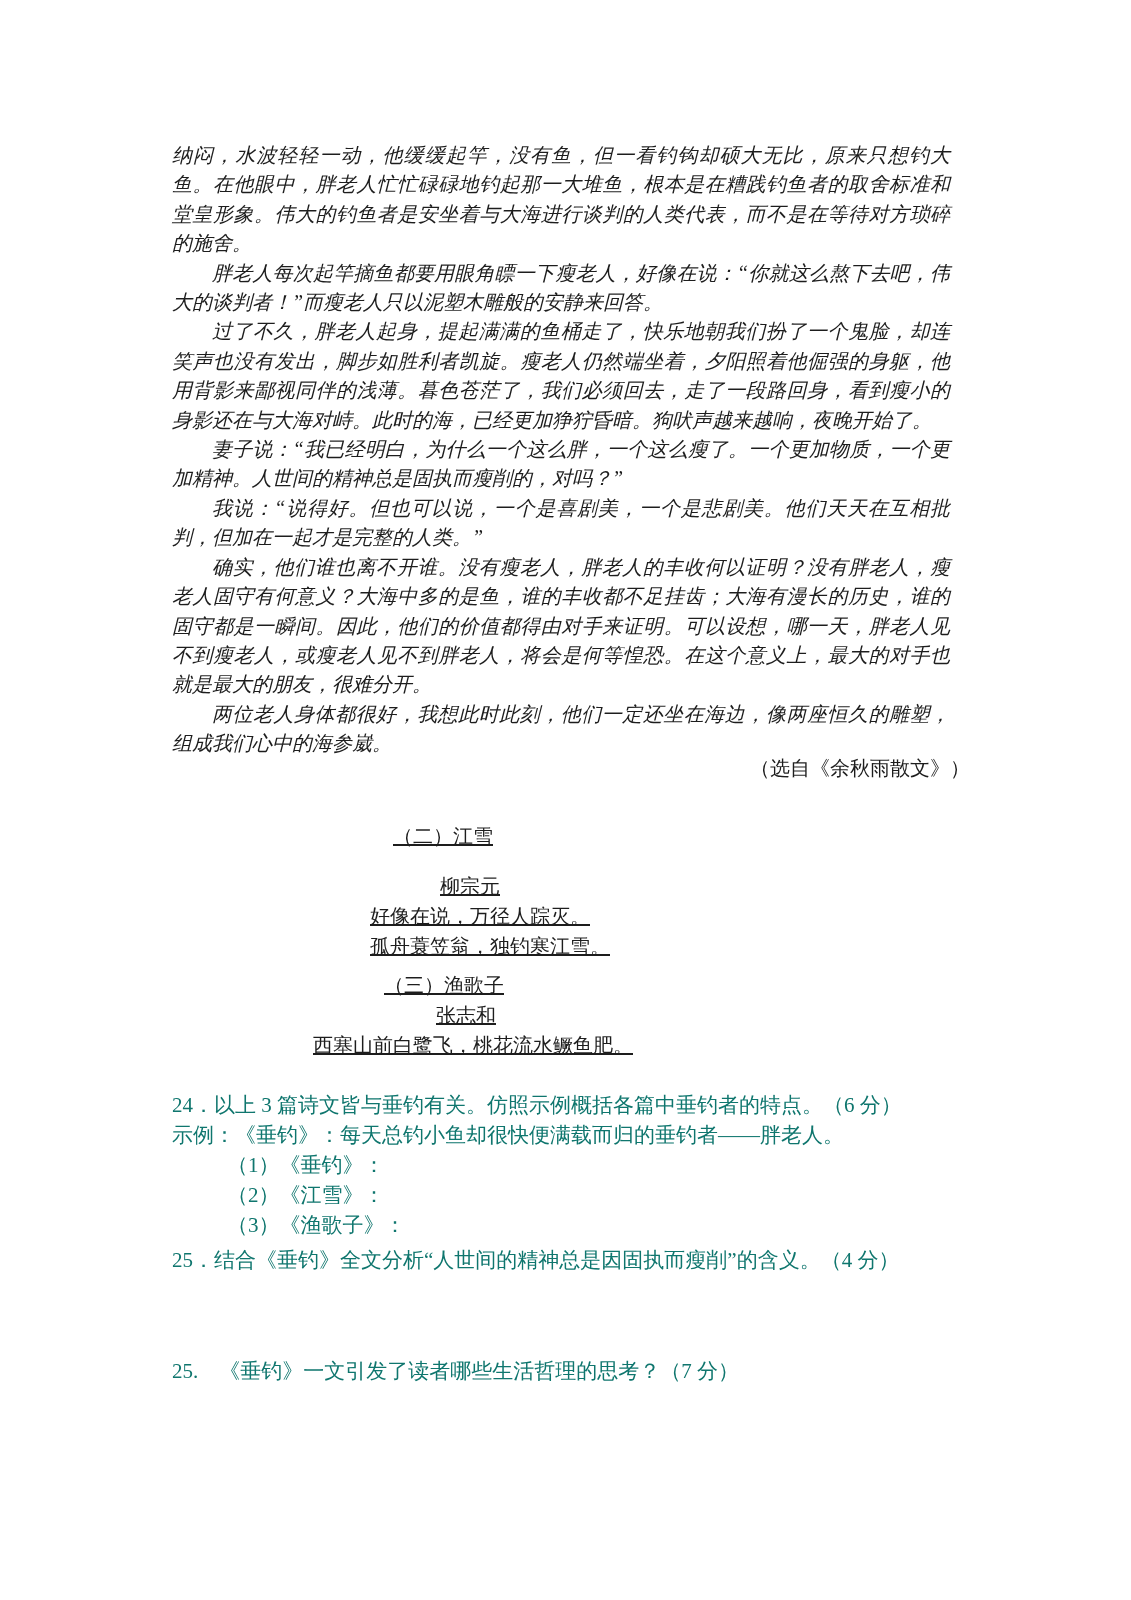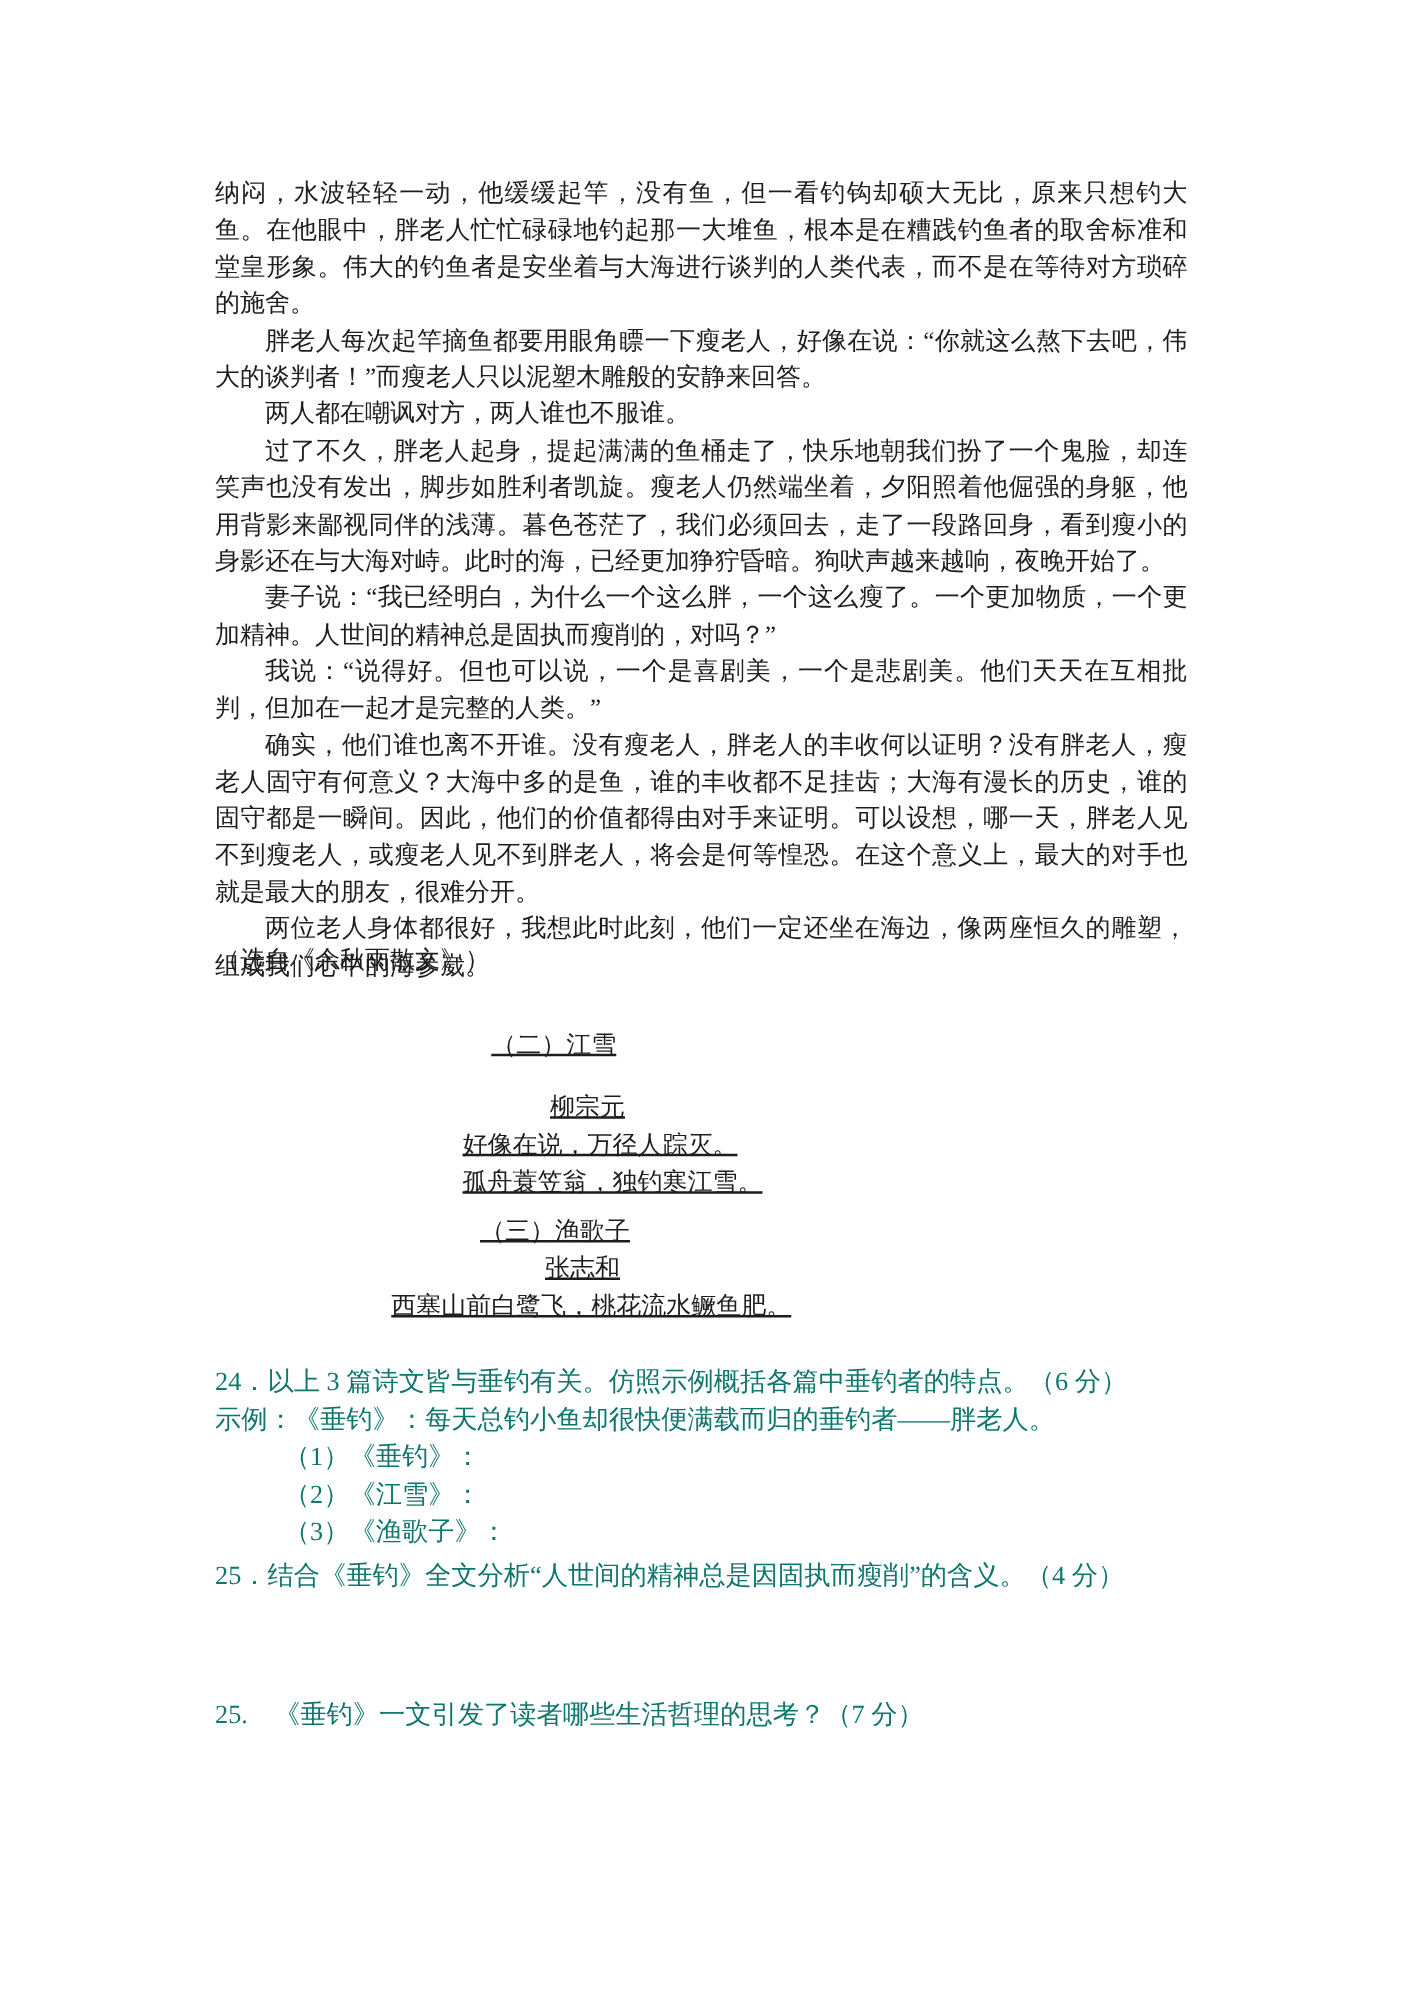--- a/index.html
+++ b/index.html
@@ -18,36 +18,37 @@
   }
   
   .passage {
     position: absolute;
     left: 172px;
     top: 141px;
     width: 778px;
     font-size: 20px;
     line-height: 29.4px;
     text-align: justify;
+    font-style: italic;
   }
   .para {
     margin: 0;
     padding: 0;
     text-indent: 2em;
   }
   .para.no-indent { text-indent: 0; }
 
   .attribution {
     position: absolute;
     left: 172px;
     top: 753px;
     width: 798px;
     font-size: 20px;
     line-height: 30px;
-    text-align: left;
+    text-align: right;
   }
 
   
   .poem {
     position: absolute;
     left: 172px;
     font-size: 20px;
     line-height: 30px;
   }
   .poem-title, .poem-author, .poem-line { white-space: nowrap; text-decoration: underline; }
@@ -75,21 +76,20 @@
   .q25b { top: 1356px; }
 </style>
 </head>
 <body>
 
 <div class="page">
 
   <section class="passage">
     <p class="para no-indent">纳闷，水波轻轻一动，他缓缓起竿，没有鱼，但一看钓钩却硕大无比，原来只想钓大鱼。在他眼中，胖老人忙忙碌碌地钓起那一大堆鱼，根本是在糟践钓鱼者的取舍标准和堂皇形象。伟大的钓鱼者是安坐着与大海进行谈判的人类代表，而不是在等待对方琐碎的施舍。</p>
     <p class="para">胖老人每次起竿摘鱼都要用眼角瞟一下瘦老人，好像在说：“你就这么熬下去吧，伟大的谈判者！”而瘦老人只以泥塑木雕般的安静来回答。</p>
-    <p class="para">两人都在嘲讽对方，两人谁也不服谁。</p>
     <p class="para">过了不久，胖老人起身，提起满满的鱼桶走了，快乐地朝我们扮了一个鬼脸，却连笑声也没有发出，脚步如胜利者凯旋。瘦老人仍然端坐着，夕阳照着他倔强的身躯，他用背影来鄙视同伴的浅薄。暮色苍茫了，我们必须回去，走了一段路回身，看到瘦小的身影还在与大海对峙。此时的海，已经更加狰狞昏暗。狗吠声越来越响，夜晚开始了。</p>
     <p class="para">妻子说：“我已经明白，为什么一个这么胖，一个这么瘦了。一个更加物质，一个更加精神。人世间的精神总是固执而瘦削的，对吗？”</p>
     <p class="para">我说：“说得好。但也可以说，一个是喜剧美，一个是悲剧美。他们天天在互相批判，但加在一起才是完整的人类。”</p>
     <p class="para">确实，他们谁也离不开谁。没有瘦老人，胖老人的丰收何以证明？没有胖老人，瘦老人固守有何意义？大海中多的是鱼，谁的丰收都不足挂齿；大海有漫长的历史，谁的固守都是一瞬间。因此，他们的价值都得由对手来证明。可以设想，哪一天，胖老人见不到瘦老人，或瘦老人见不到胖老人，将会是何等惶恐。在这个意义上，最大的对手也就是最大的朋友，很难分开。</p>
     <p class="para">两位老人身体都很好，我想此时此刻，他们一定还坐在海边，像两座恒久的雕塑，组成我们心中的海参崴。</p>
   </section>
 
   <div class="attribution">（选自《余秋雨散文》）</div>
 
   <section class="poem poem1">

